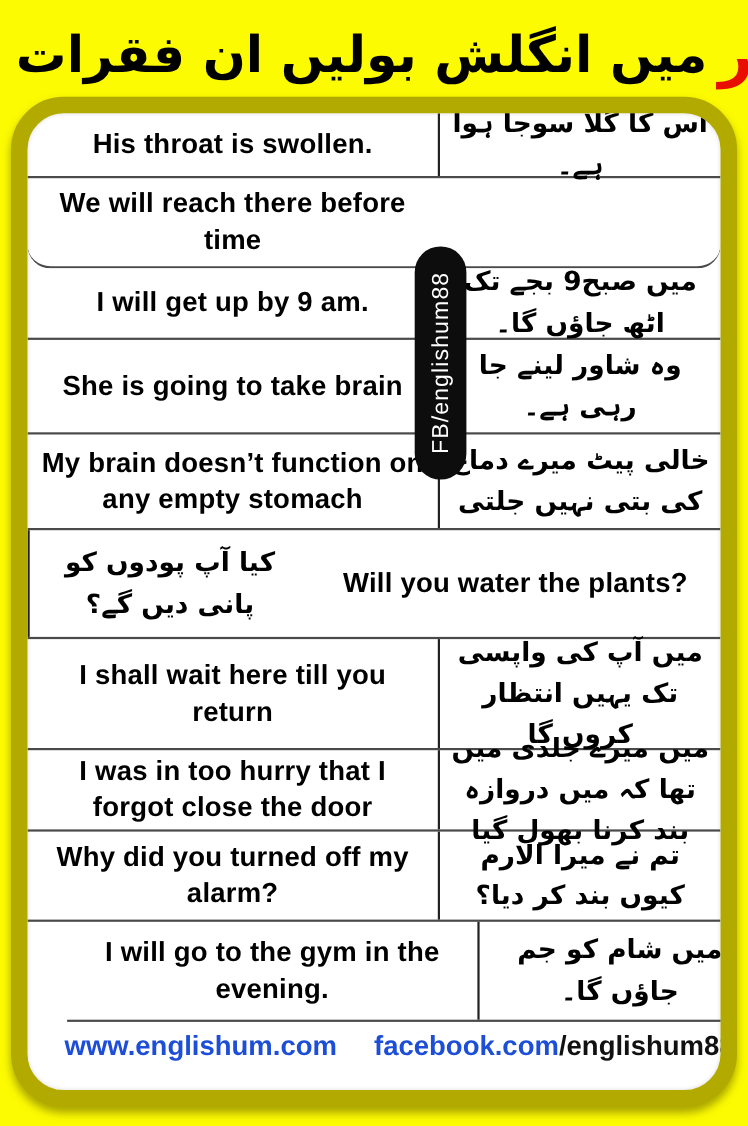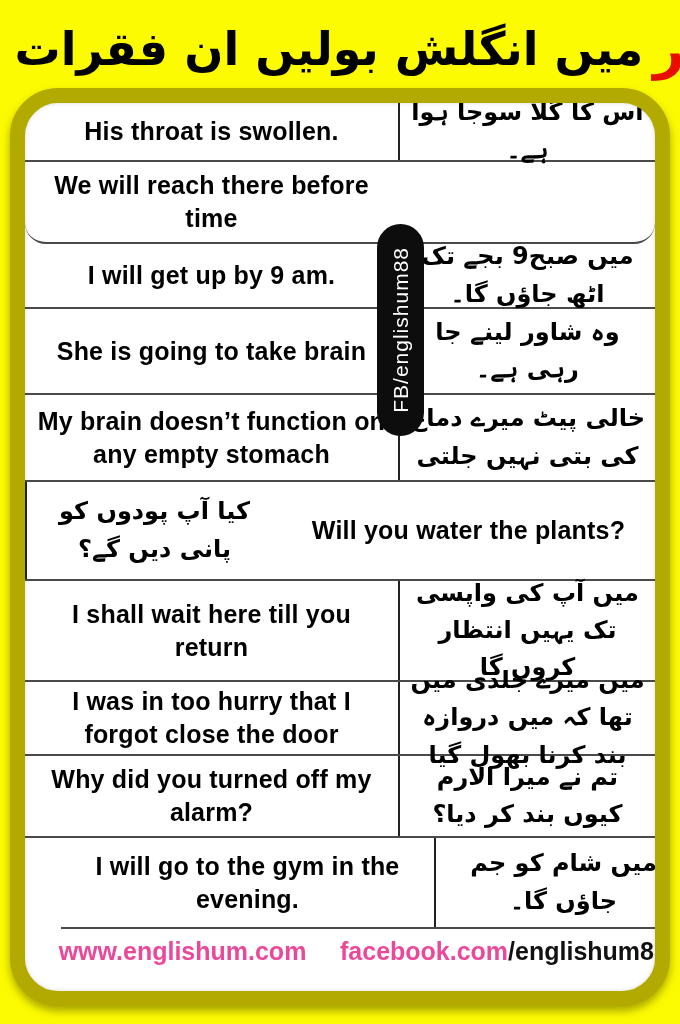--- a/index.html
+++ b/index.html
@@ -69,21 +69,21 @@
     padding:2px 8px;
   }
 
   
   .footer {
     height:44px; display:flex; align-items:center;
     font-size:25px; font-weight:bold;
   }
   .footer .left  { width:50%; text-align:center; }
   .footer .right { width:50%; text-align:center; }
-  .link-blue { color:#ec4899; text-decoration:none; cursor:pointer; }
+  .link-blue { color:#1d4ed8; text-decoration:none; cursor:pointer; }
   .link-black { color:#111; }
 
   
   .badge {
     position:absolute; left:377px; top:224px; width:47px; height:212px;
     background:#0d0d0d; border-radius:24px; z-index:6;
     display:flex; align-items:center; justify-content:center;
   }
   .badge span {
     writing-mode:vertical-rl; transform:rotate(180deg);

